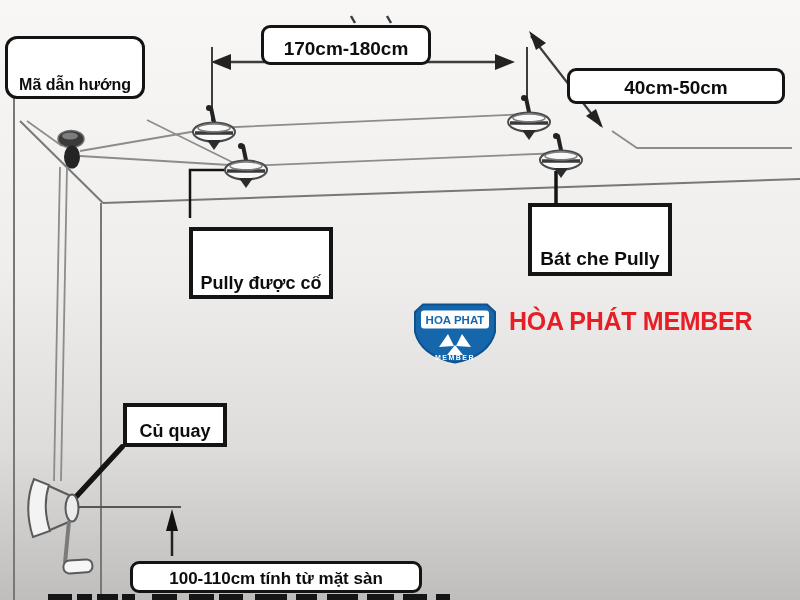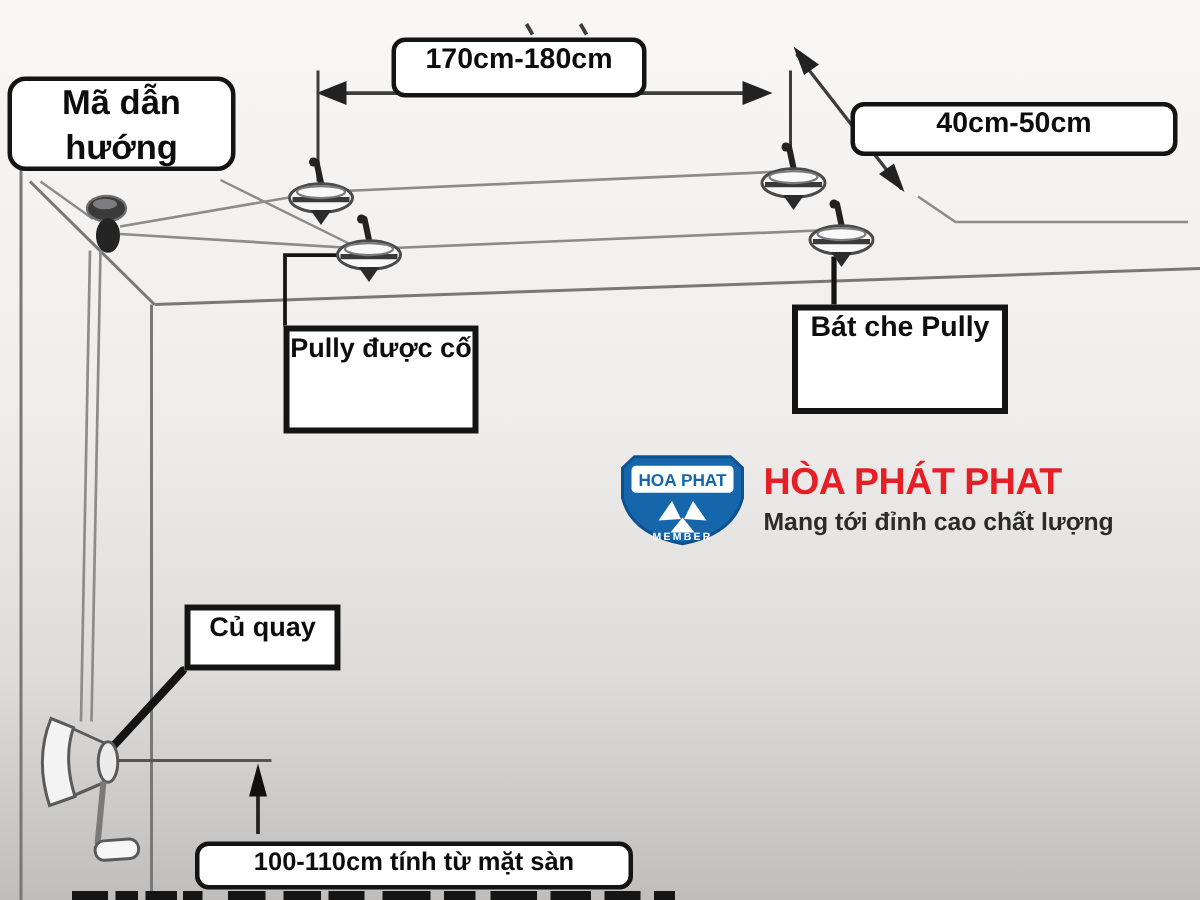--- a/index.html
+++ b/index.html
@@ -4,29 +4,29 @@
 <style>
   html,body{margin:0;padding:0;}
   .canvas{
     position:relative;width:800px;height:600px;overflow:hidden;
     background:linear-gradient(180deg,#f8f7f5 0%,#efeeec 45%,#dddcda 75%,#bfbebd 100%);
     font-family:"Liberation Sans",sans-serif;color:#0d0d0d;
   }
   svg.linework{position:absolute;left:0;top:0;}
   .callout{
     position:absolute;background:#fff;border:3.5px solid #141414;
-    display:flex;flex-direction:column;align-items:center;justify-content:flex-start;
+    display:flex;flex-direction:column;align-items:center;justify-content:flex-end;
     font-weight:bold;text-align:center;line-height:1.3;box-sizing:border-box;
   }
   .rounded{border-radius:12px;}
   .rounded-sm{border-radius:9px;}
-  .cg{left:5px;top:51px;width:152px;height:63px;font-size:23px;}
+  .cg{left:5px;top:36px;width:140px;height:63px;font-size:16px;}
   .span170{left:261px;top:25px;width:170px;height:40px;font-size:19px;}
   .gap40{left:567px;top:52px;width:218px;height:36px;font-size:19px;margin-top:16px;}
-  .pulfix{left:189px;top:217px;width:130px;height:72px;font-size:18px;border-width:4px;}
+  .pulfix{left:189px;top:227px;width:144px;height:72px;font-size:18px;border-width:4px;}
   .batche{left:528px;top:203px;width:144px;height:73px;font-size:19px;border-width:4px;}
   .cuquay{left:123px;top:403px;width:104px;height:44px;font-size:18px;border-width:4px;}
   .h100{left:130px;top:561px;width:292px;height:32px;font-size:17px;border-width:3px;}
   .logo{position:absolute;left:408px;top:303px;width:300px;height:64px;text-align:right;}
   .logo-shield{position:absolute;left:0;top:0;}
   .logo-company{position:absolute;left:101px;top:4px;font-size:25px;font-weight:bold;
     color:#e61e25;letter-spacing:-0.3px;white-space:nowrap;}
   .logo-tagline{position:absolute;left:101px;top:36px;font-size:16.5px;font-weight:600;
     color:#2b2b2b;white-space:nowrap;}
   .contact{
@@ -167,20 +167,19 @@
   </div>
 
   <div class="logo">
     <svg class="logo-shield" width="94" height="62" viewBox="0 0 94 62">
       <path d="M7,9 L15,1.5 H79 L87,9 V29 Q81,53 47,59.5 Q13,53 7,29 Z" fill="#1566ab" stroke="#0d5290" stroke-width="2"></path>
       <rect x="13" y="7.5" width="68" height="18" rx="3" fill="#ffffff"></rect>
       <text x="47" y="21" text-anchor="middle" font-size="11.5" font-weight="bold" font-family="Liberation Sans, sans-serif" fill="#1566ab">HOA PHAT</text>
       <path d="M31,44 L40,31 L46,43 Z M48,43 L54,31 L63,44 Z M39,52 L47,42 L55,52 Z" fill="#ffffff"></path>
       <text x="47" y="57" text-anchor="middle" font-size="7" font-weight="bold" letter-spacing="1.5" font-family="Liberation Sans, sans-serif" fill="#ffffff">MEMBER</text>
     </svg>
-    <div class="logo-company">HÒA PHÁT PHAT</div>
-    <div class="logo-tagline">Mang tới đỉnh cao chất lượng</div>
+    <div class="logo-company">HÒA PHÁT MEMBER</div>
   </div>
 
   <div class="contact">
   </div>
 
 </div>
 
 </body></html>

